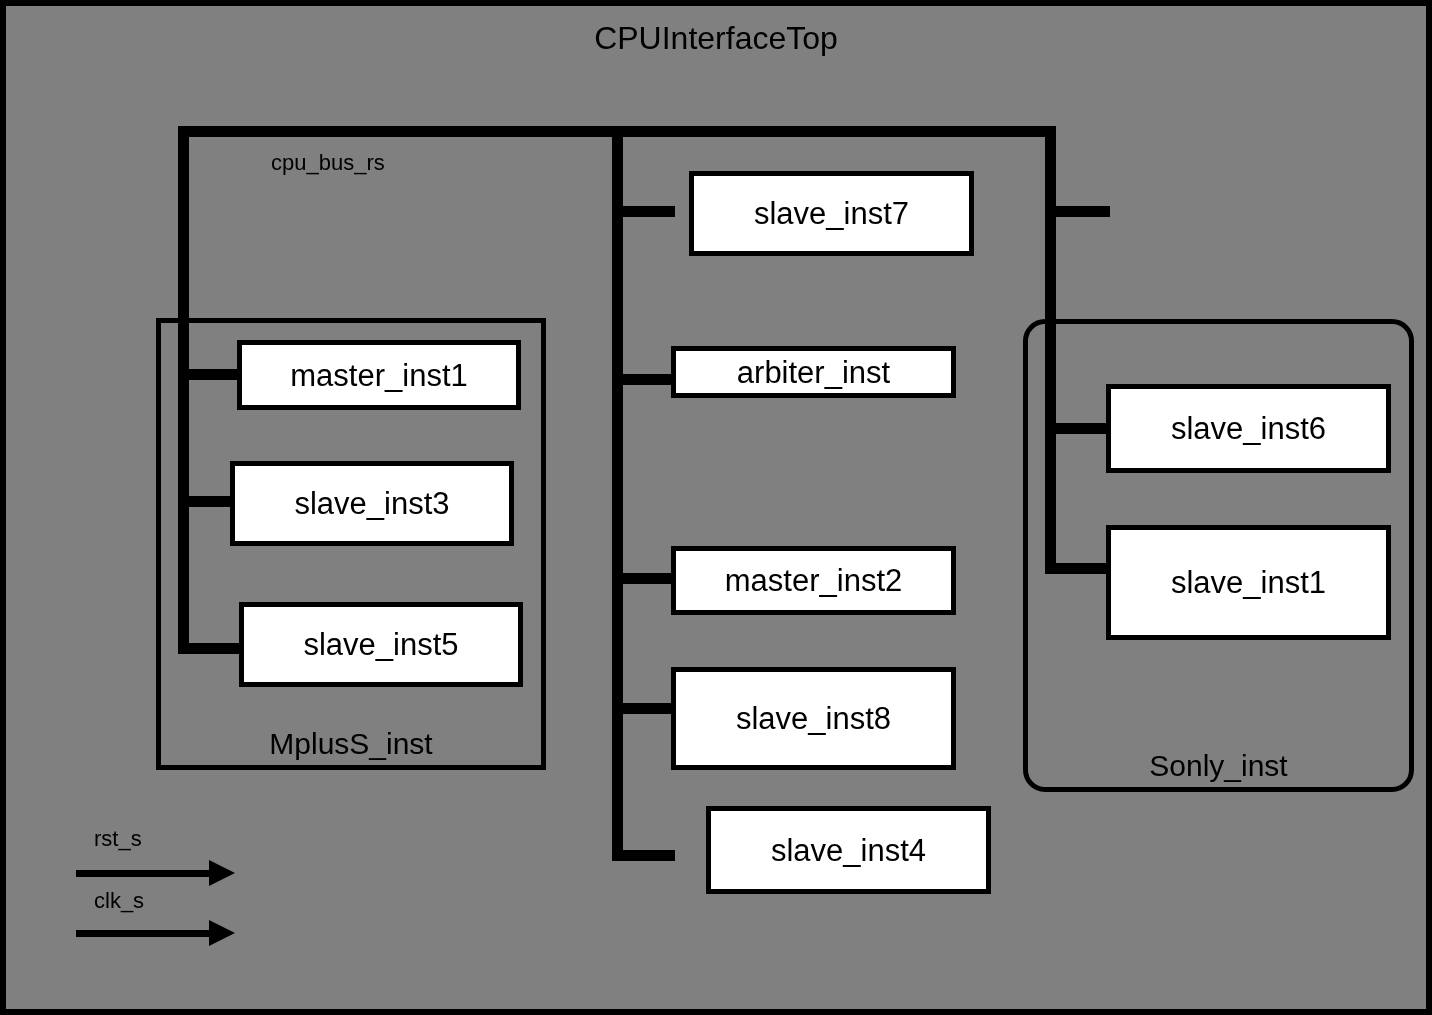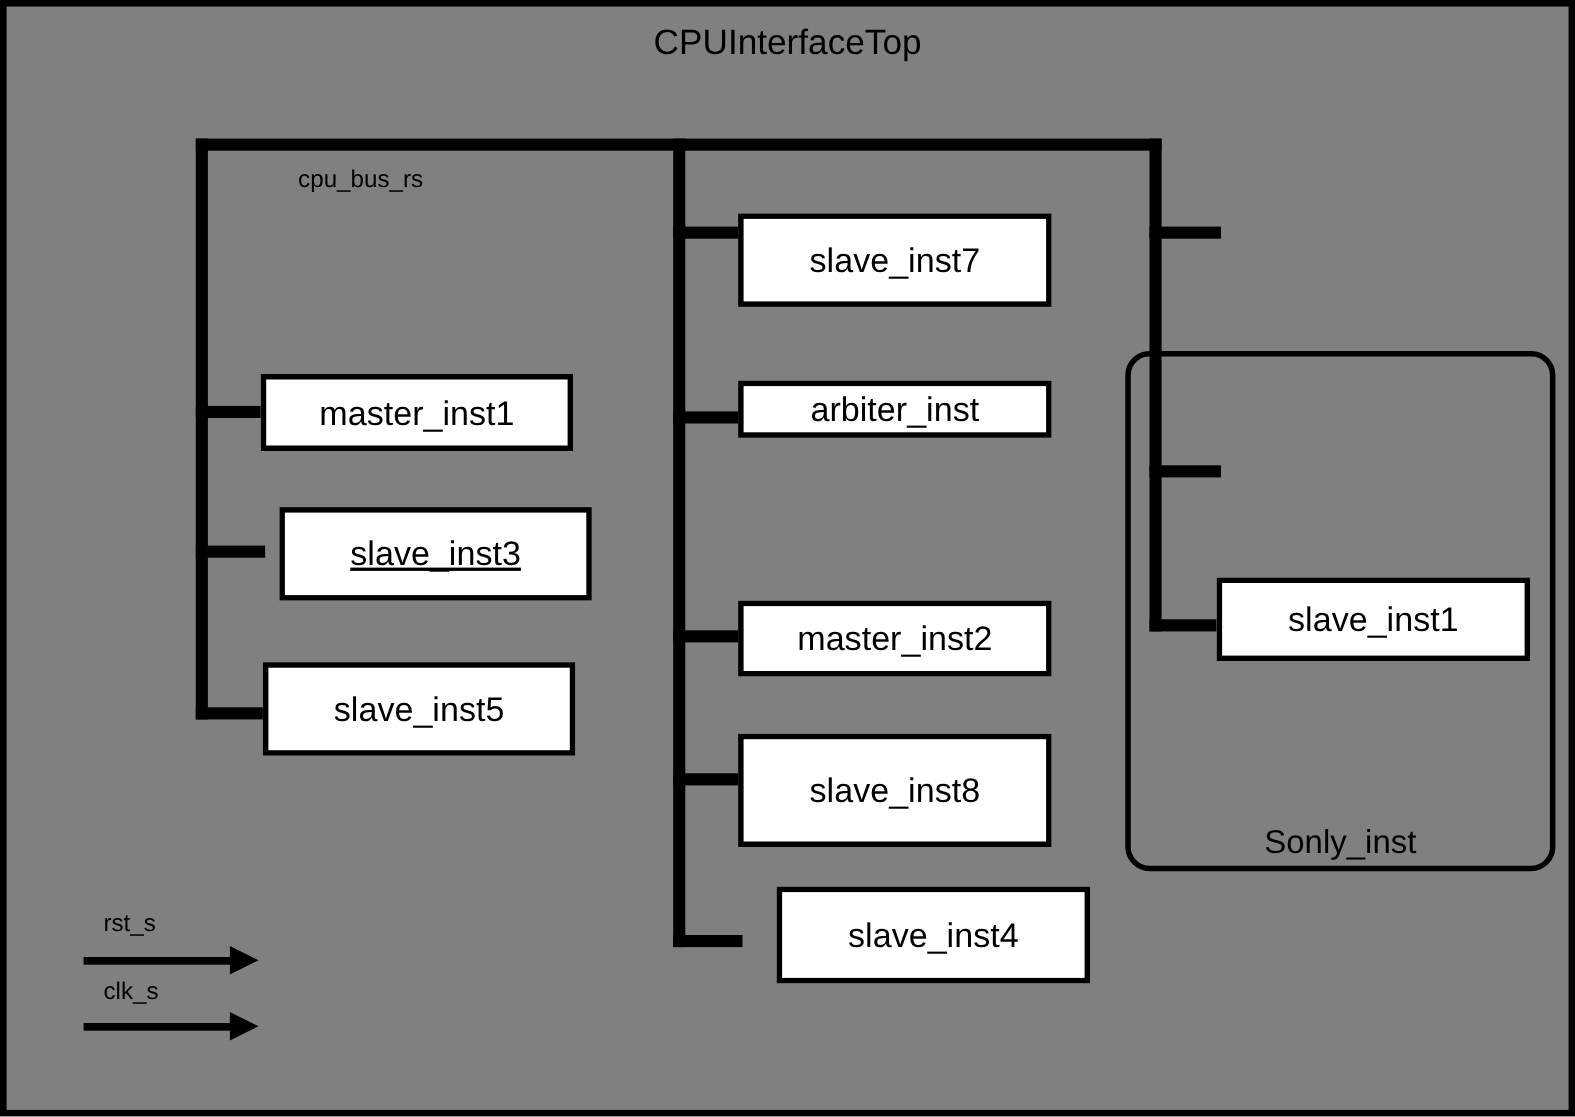--- a/index.html
+++ b/index.html
@@ -93,51 +93,57 @@
   <div class="wire" style="left:606px;top:697px;width:63px;height:11px;"></div>
   <div class="wire" style="left:606px;top:844px;width:63px;height:11px;"></div>
 
   <div class="wire" style="left:1039px;top:120px;width:11px;height:448px;"></div>
   <div class="wire" style="left:1039px;top:200px;width:65px;height:11px;"></div>
   <div class="wire" style="left:1039px;top:417px;width:65px;height:11px;"></div>
   <div class="wire" style="left:1039px;top:557px;width:65px;height:11px;"></div>
 
   <div class="sig-label" style="left:265px;top:146px;">cpu_bus_rs</div>
 
+  <div class="group" style="left:150px;top:312px;width:390px;height:452px;">
+    <div class="group-label">MplusS_inst</div>
+  </div>
   <div class="inst" style="left:231px;top:334px;width:284px;height:70px;">
     <span>master_inst1</span>
   </div>
-  <div class="inst" style="left:248px;top:455px;width:284px;height:85px;text-decoration:underline;">
+  <div class="inst" style="left:224px;top:455px;width:284px;height:85px;">
     <span>slave_inst3</span>
   </div>
   <div class="inst" style="left:233px;top:596px;width:284px;height:85px;">
     <span>slave_inst5</span>
   </div>
 
   <div class="inst" style="left:665px;top:340px;width:285px;height:52px;">
     <span>arbiter_inst</span>
   </div>
   <div class="inst" style="left:665px;top:540px;width:285px;height:69px;">
     <span>master_inst2</span>
   </div>
   <div class="inst" style="left:665px;top:661px;width:285px;height:103px;">
     <span>slave_inst8</span>
   </div>
   <div class="inst" style="left:700px;top:800px;width:285px;height:88px;">
     <span>slave_inst4</span>
   </div>
 
-  <div class="inst" style="left:665px;top:165px;width:285px;height:85px;margin-top:23px;">
+  <div class="inst" style="left:683px;top:165px;width:285px;height:85px;">
     <span>slave_inst7</span>
   </div>
 
   <div class="group" style="left:1017px;top:313px;width:391px;height:473px;border-radius:22px;">
     <div class="group-label">Sonly_inst</div>
   </div>
-  <div class="inst" style="left:1100px;top:519px;width:285px;height:76px;">
+  <div class="inst" style="left:1100px;top:378px;width:285px;height:89px;">
+    <span>slave_inst6</span>
+  </div>
+  <div class="inst" style="left:1100px;top:519px;width:285px;height:115px;">
     <span>slave_inst1</span>
   </div>
 
 
   <div class="sig-label" style="left:88px;top:822px;">rst_s</div>
   <div class="sig-line" style="left:70px;top:864px;width:140px;"></div>
   <div class="sig-head" style="left:203px;top:854px;"></div>
 
   <div class="sig-label" style="left:88px;top:884px;">clk_s</div>
   <div class="sig-line" style="left:70px;top:924px;width:140px;"></div>

